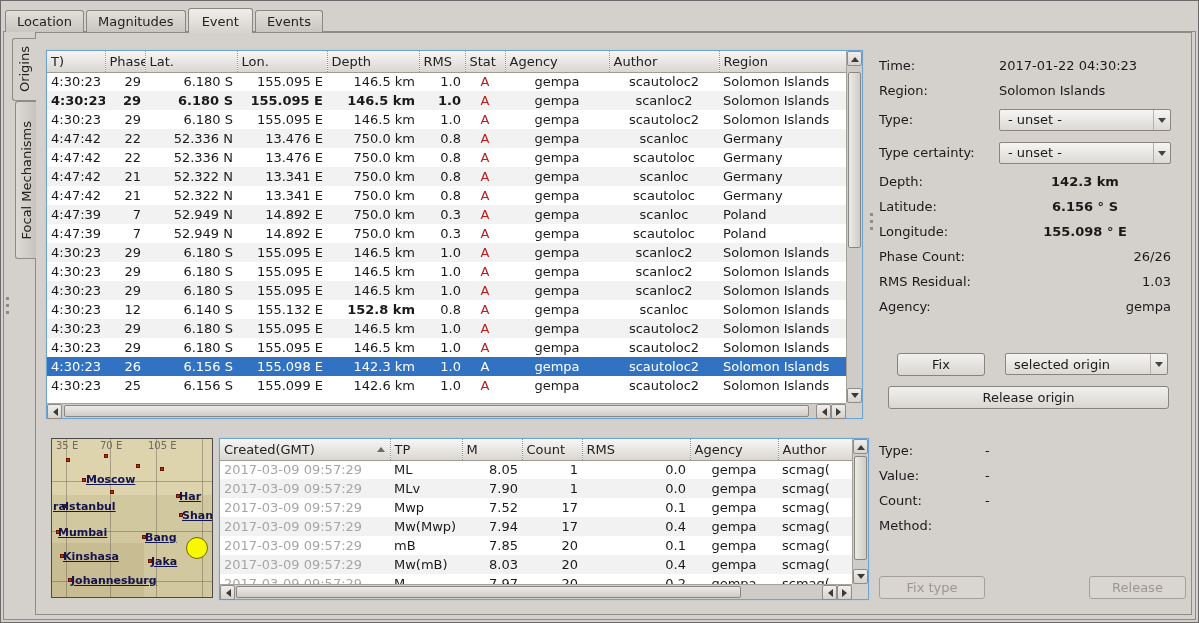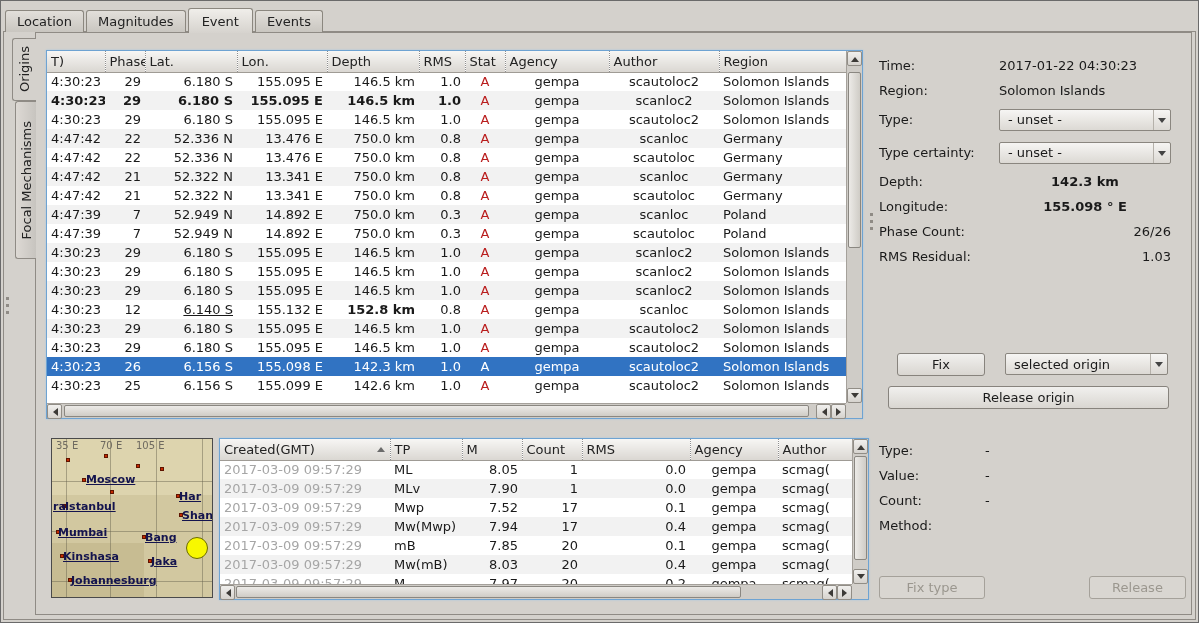--- a/index.html
+++ b/index.html
@@ -293,21 +293,21 @@
                 <td class="col-depth" style="text-align: right;">146.5 km</td>
                 <td class="col-rms" style="text-align: right;">1.0</td>
                 <td class="col-stat" style="text-align: center;">A</td>
                 <td class="col-agency" style="text-align: center;">gempa</td>
                 <td class="col-author" style="text-align: center;">scanloc2</td>
                 <td class="col-region" style="text-align: left;">Solomon Islands</td>
               </tr>
               <tr>
                 <td class="col-time" style="text-align: right;">4:30:23</td>
                 <td class="col-phase" style="text-align: right;">12</td>
-                <td class="col-lat" style="text-align: right; text-decoration: underline;">6.140 S</td>
+                <td class="col-lat" style="text-align: right;">6.140 S</td>
                 <td class="col-lon" style="text-align: right;">155.132 E</td>
                 <td class="col-depth" style="text-align: right; font-weight: bold;">152.8 km</td>
                 <td class="col-rms" style="text-align: right;">0.8</td>
                 <td class="col-stat" style="text-align: center;">A</td>
                 <td class="col-agency" style="text-align: center;">gempa</td>
                 <td class="col-author" style="text-align: center;">scanloc</td>
                 <td class="col-region" style="text-align: left;">Solomon Islands</td>
               </tr>
               <tr>
                 <td class="col-time" style="text-align: right;">4:30:23</td>
@@ -411,30 +411,38 @@
           <div class="combo">
             <span class="combo-text">- unset -</span>
             <span class="combo-arrow"></span>
           </div>
         </div>
         <div class="info-row">
           <div class="info-label">Depth:</div>
           <div class="info-value" style="text-align: center; font-weight: bold;">142.3 km</div>
         </div>
         <div class="info-row">
+          <div class="info-label">Latitude:</div>
+          <div class="info-value" style="text-align: center; font-weight: bold;">6.156 ° S</div>
+        </div>
+        <div class="info-row">
           <div class="info-label">Longitude:</div>
           <div class="info-value" style="text-align: center; font-weight: bold;">155.098 ° E</div>
         </div>
         <div class="info-row">
           <div class="info-label">Phase Count:</div>
           <div class="info-value" style="text-align: right;">26/26</div>
         </div>
         <div class="info-row">
           <div class="info-label">RMS Residual:</div>
           <div class="info-value" style="text-align: right;">1.03</div>
+        </div>
+        <div class="info-row">
+          <div class="info-label">Agency:</div>
+          <div class="info-value" style="text-align: right;">gempa</div>
         </div>
       </div>
   </div>
   <button class="btn fix-btn">Fix</button>
   <div class="combo commit-combo">
     <span class="combo-text">selected origin</span>
     <span class="combo-arrow"></span>
   </div>
   <button class="btn release-btn">Release origin</button>
 
@@ -443,21 +451,21 @@
     <div class="map-patch p2"></div>
     <div class="map-grid-v" style="left:14px;"></div>
     <div class="map-grid-v" style="left:58px;"></div>
     <div class="map-grid-v" style="left:104px;"></div>
     <div class="map-grid-v" style="left:150px;"></div>
     <div class="map-grid-h" style="top:42px;"></div>
     <div class="map-grid-h" style="top:92px;"></div>
     <div class="map-grid-h" style="top:142px;"></div>
   <div class="grat-label" style="left: 4px;">35 E</div>
       <div class="grat-label" style="left: 48px;">70 E</div>
-      <div class="grat-label" style="left: 84px;">105 E</div>
+      <div class="grat-label" style="left: 96px;">105 E</div>
       <div class="marker" style="left: 30px; top: 39px;"></div>
       <div class="marker" style="left: 14px; top: 19px;"></div>
       <div class="marker" style="left: 52px; top: 15px;"></div>
       <div class="marker" style="left: 84px; top: 25px;"></div>
       <div class="marker" style="left: 58px; top: 51px;"></div>
       <div class="marker" style="left: 10px; top: 65px;"></div>
       <div class="marker" style="left: 4px; top: 91px;"></div>
       <div class="marker" style="left: 8px; top: 115px;"></div>
       <div class="marker" style="left: 16px; top: 139px;"></div>
       <div class="marker" style="left: 90px; top: 96px;"></div>

